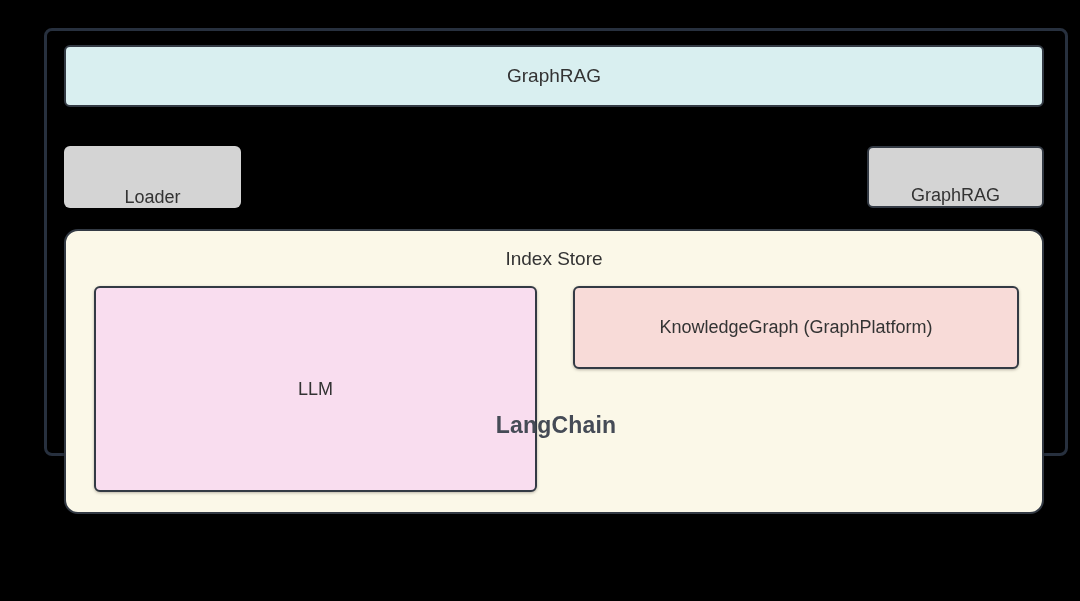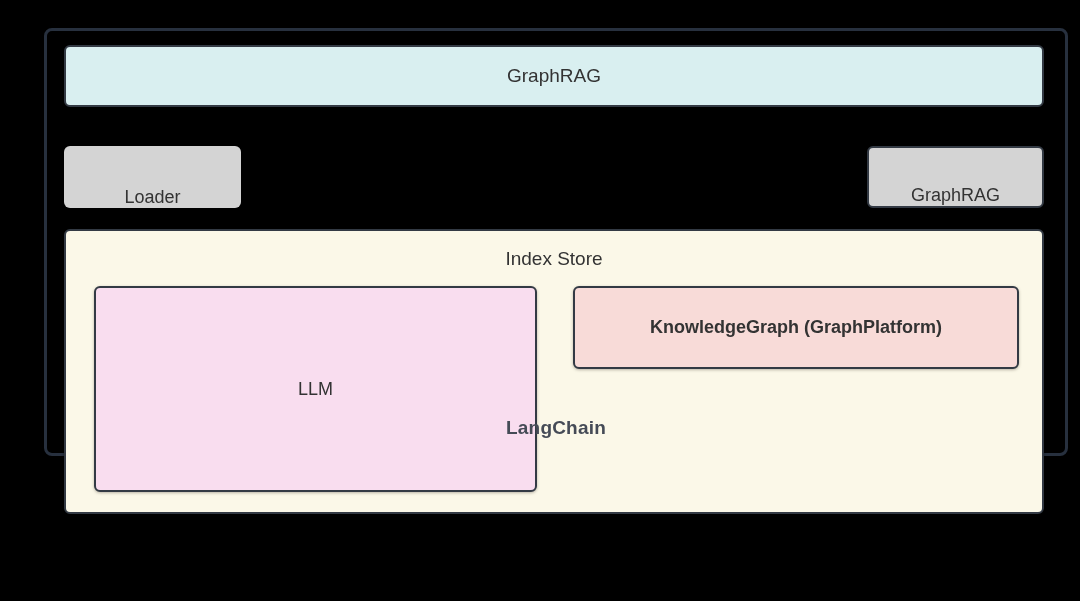--- a/index.html
+++ b/index.html
@@ -61,21 +61,21 @@
     font-size: 18px; font-weight: 500; color: var(--text);
     box-shadow: 0 2px 3px rgba(0,0,0,0.45);
   }
   .pbox.no-border { border: none; }
   .index-store {
     position: absolute;
     left: 17px; top: 198px;
     width: 980px; height: 285px;
     background: var(--index-store-fill);
     border: 2px solid var(--box-border);
-    border-radius: 6px;
+    border-radius: 14px;
     box-shadow: 0 2px 3px rgba(0,0,0,0.45);
   }
   .is-title {
     position: absolute;
     left: 0; top: 17px; width: 100%;
     text-align: center;
     font-size: 19px; font-weight: 500; color: var(--text);
   }
   .inner-box {
     position: absolute;
@@ -87,32 +87,31 @@
   }
   .llm-box {
     left: 28px; top: 55px;
     width: 443px; height: 206px;
     background: var(--llm-fill);
   }
   .kg-box {
     left: 507px; top: 55px;
     width: 446px; height: 83px;
     background: var(--store-fill);
-    font-weight: bold;
   }
   .gs-box {
     left: 507px; top: 180px;
     width: 446px; height: 83px;
     background: var(--store-fill);
   }
   .outer-label {
     position: absolute;
     left: 0; bottom: 14px; width: 100%;
     text-align: center;
-    font-size: 19px; font-weight: 700;
+    font-size: 23px; font-weight: 700;
     color: var(--outer-label-color);
     letter-spacing: 0.2px;
   }
 </style>
 </head>
 <body>
 
 <div class="canvas">
   <div class="outer">
 

